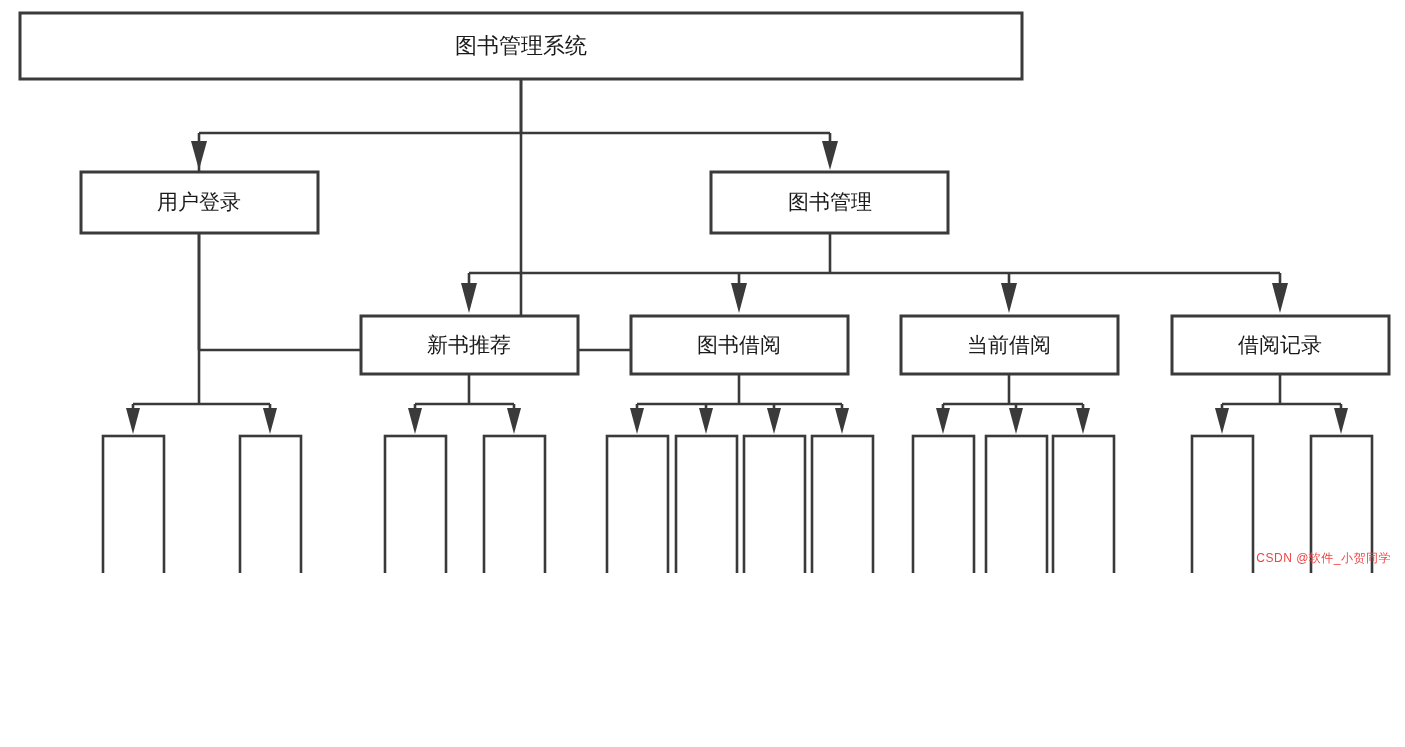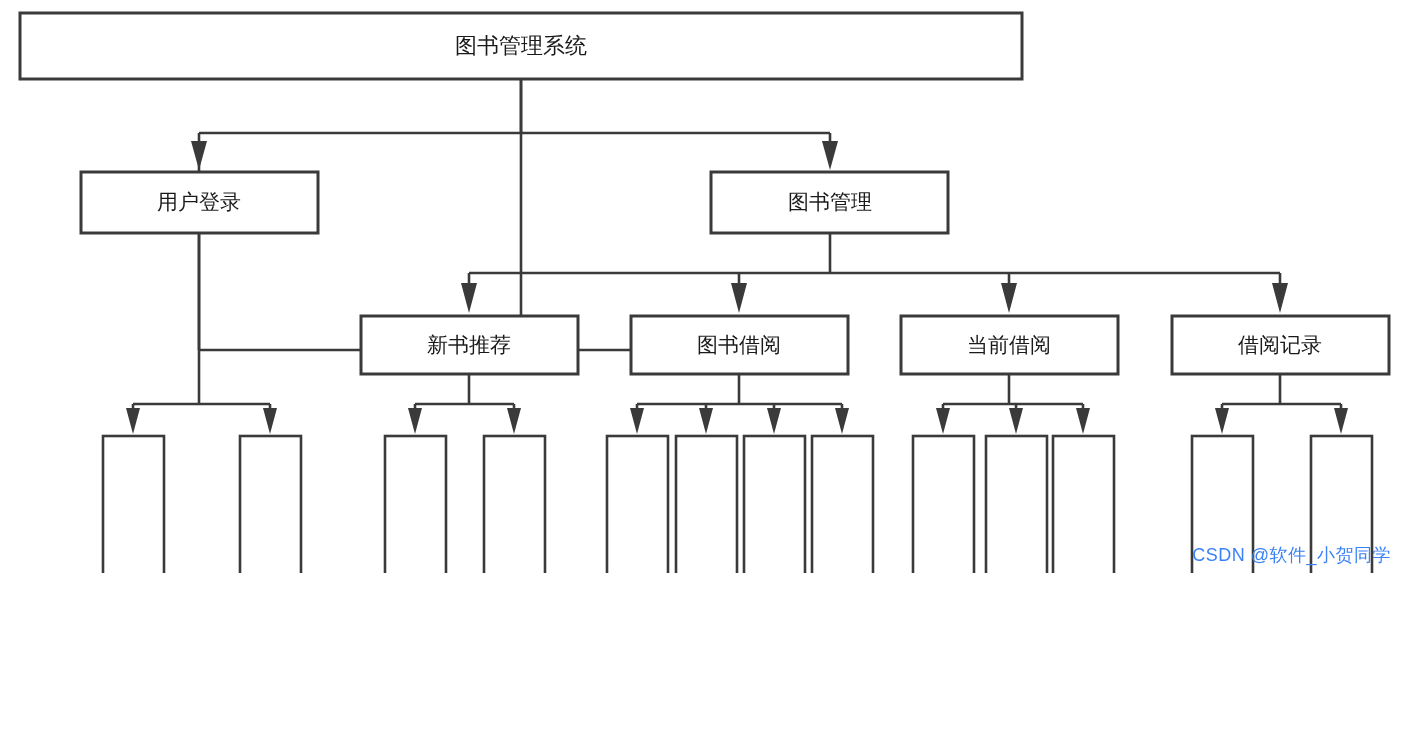--- a/index.html
+++ b/index.html
@@ -78,22 +78,22 @@
     text-align: start;
   }
   .leaf-label.centered {
     align-items: center;
   }
   .watermark {
     position: absolute;
     right: 14px;
     bottom: 6px;
     font-family: "Liberation Sans", "DejaVu Sans", sans-serif;
-    font-size: 18px;
-    color: #3b82f6;
+    font-size: 12px;
+    color: #ef4444;
     letter-spacing: 0.5px;
     user-select: none;
     pointer-events: none;
   }
 </style>
 </head>
 <body>
 
 <div id="diagram-root">
 

